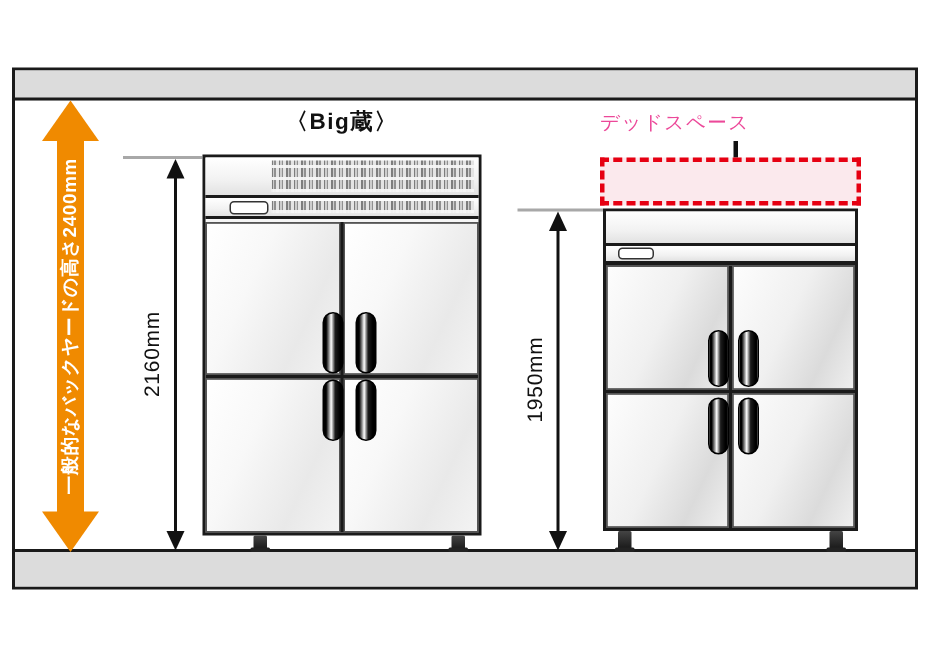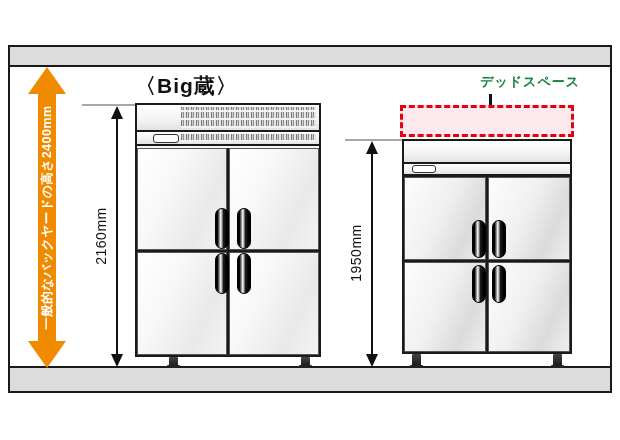--- a/index.html
+++ b/index.html
@@ -53,28 +53,28 @@
   .door{background:linear-gradient(115deg,#ffffff 0%,#f8f8f8 35%,#e9e9e9 72%,#f3f3f3 100%);border:1px solid #555;box-sizing:border-box;}
   .door.dk{background:linear-gradient(115deg,#fdfdfd 0%,#f0f0f0 45%,#dbdbdb 75%,#efefef 100%);}
   .handle{position:absolute;width:14px;border-radius:7px;border:1px solid #000;box-sizing:border-box;
     background:linear-gradient(90deg,#000 12%,#6a6a6a 24%,#ffffff 40%,#1c1c1c 62%,#000 88%);}
   .leg{position:absolute;width:9px;background:linear-gradient(180deg,#444,#111);border-radius:1px;}
   .leg::after{content:"";position:absolute;left:-2px;bottom:0;width:13px;height:3px;background:#222;border-radius:1px;}
 
   
   .deadspace{position:absolute;left:400px;top:105px;width:174px;height:32px;box-sizing:border-box;
     border:3px dashed var(--red);background:var(--pink);}
-  .ds-label{position:absolute;left:400px;top:73px;width:180px;text-align:right;
-    font-size:13px;font-weight:bold;color:#15803d;letter-spacing:1px;}
+  .ds-label{position:absolute;left:400px;top:73px;width:180px;text-align:left;
+    font-size:13px;font-weight:normal;color:#ec4899;letter-spacing:1px;}
   .ds-arrow-shaft{position:absolute;left:489px;top:94px;width:3px;height:22px;background:#111;}
   .ds-arrow-head{position:absolute;left:483px;top:114px;width:0;height:0;
     border-left:7px solid transparent;border-right:7px solid transparent;border-top:12px solid #111;}
 
-  .title-left{position:absolute;left:135px;top:72px;width:186px;
-    font-size:21px;font-weight:bold;color:#111;letter-spacing:1px;}
+  .title-left{position:absolute;left:135px;top:72px;width:186px;text-align:center;
+    font-size:15px;font-weight:bold;color:#111;letter-spacing:1px;}
 </style>
 </head>
 <body>
 
 <div class="stage">
 
   <div class="frame">
     <div class="ceiling"></div>
     <div class="floor"></div>
   </div>

